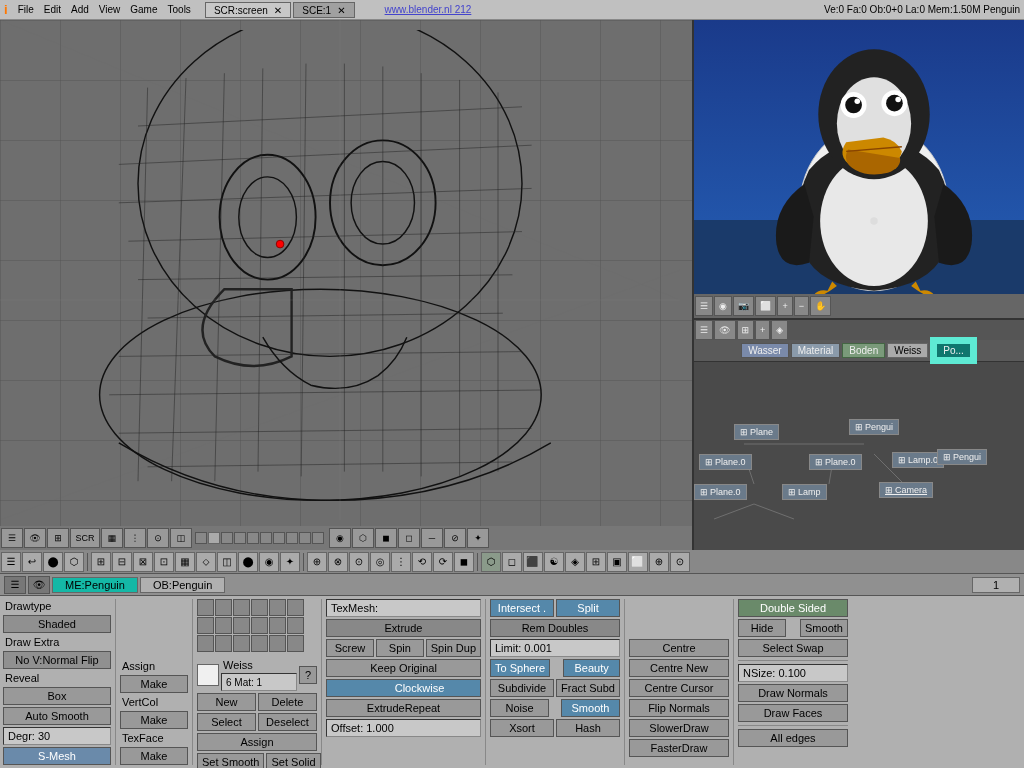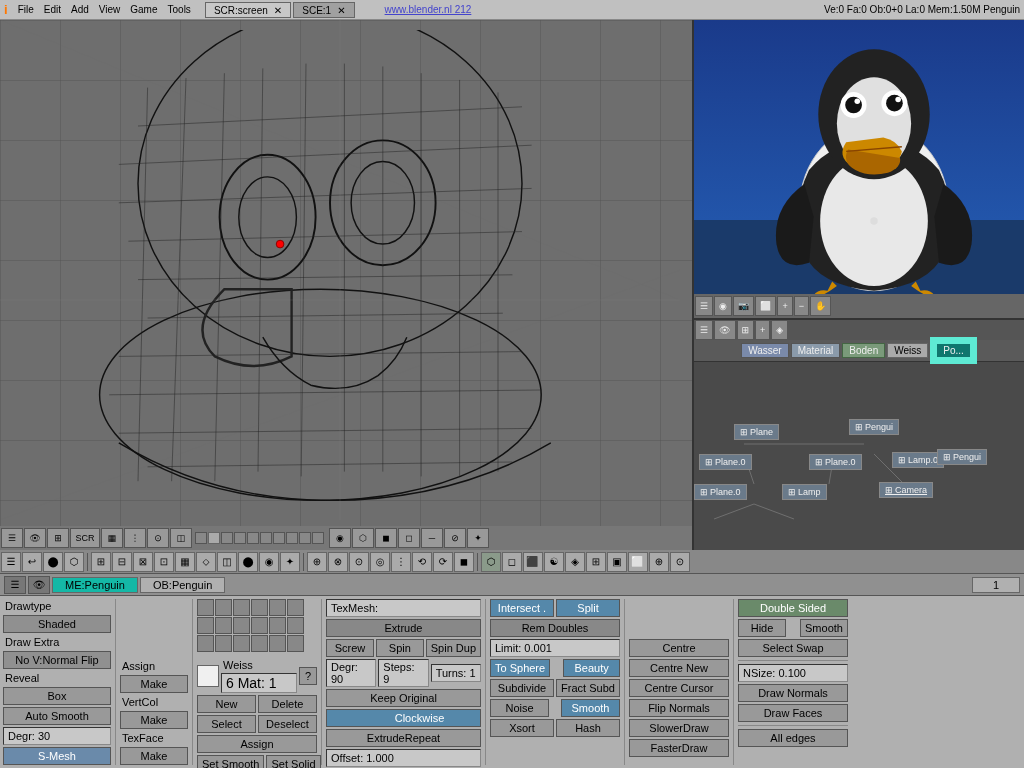--- a/index.html
+++ b/index.html
@@ -440,21 +440,21 @@
         <div class="sq"></div>
         <div class="sq"></div>
       </div>
 
       <div class="mp-divider"></div>
 
       <div class="mp-row" style="gap:2px; align-items:center;">
         <div style="width:22px; height:22px; background:#f0f0f0; border:1px solid #666; cursor:pointer;"></div>
         <div style="display:flex; flex-direction:column; gap:1px; flex:1;">
           <div class="mp-label">Weiss</div>
-          <div class="mp-input" style="font-size:14px;">6 Mat: 1</div>
+          <div class="mp-input" style="font-size:10px;">6 Mat: 1</div>
         </div>
         <div class="mp-btn" style="width:18px; padding:0;">?</div>
       </div>
 
       <div class="mp-row" style="gap:2px;">
         <div class="mp-btn" style="flex:1;">New</div>
         <div class="mp-btn" style="flex:1;">Delete</div>
       </div>
       <div class="mp-row" style="gap:2px;">
         <div class="mp-btn" style="flex:1;">Select</div>
@@ -469,25 +469,20 @@
 
     <div class="col-sep"></div>
 
     <div class="mp-col" style="width:155px; min-width:155px;">
       <div class="mp-input" style="width:100%;">TexMesh:</div>
       <div class="mp-btn" style="background:#888;">Extrude</div>
       <div class="mp-row" style="gap:2px;">
         <div class="mp-btn" style="flex:1;">Screw</div>
         <div class="mp-btn" style="flex:1;">Spin</div>
         <div class="mp-btn" style="flex:1;">Spin Dup</div>
-      </div>
-      <div class="mp-row" style="gap:2px;">
-        <div class="mp-input" style="flex:1;">Degr: 90</div>
-        <div class="mp-input" style="flex:1;">Steps: 9</div>
-        <div class="mp-input" style="flex:1;">Turns: 1</div>
       </div>
       <div class="mp-btn">Keep Original</div>
       <div class="mp-btn" style="background:#5588aa; color:#fff;padding-left:36px;">Clockwise</div>
       <div class="mp-btn">ExtrudeRepeat</div>
       <div class="mp-input">Offset: 1.000</div>
     </div>
 
     <div class="col-sep"></div>
 
     <div class="mp-col" style="width:130px; min-width:130px;">

